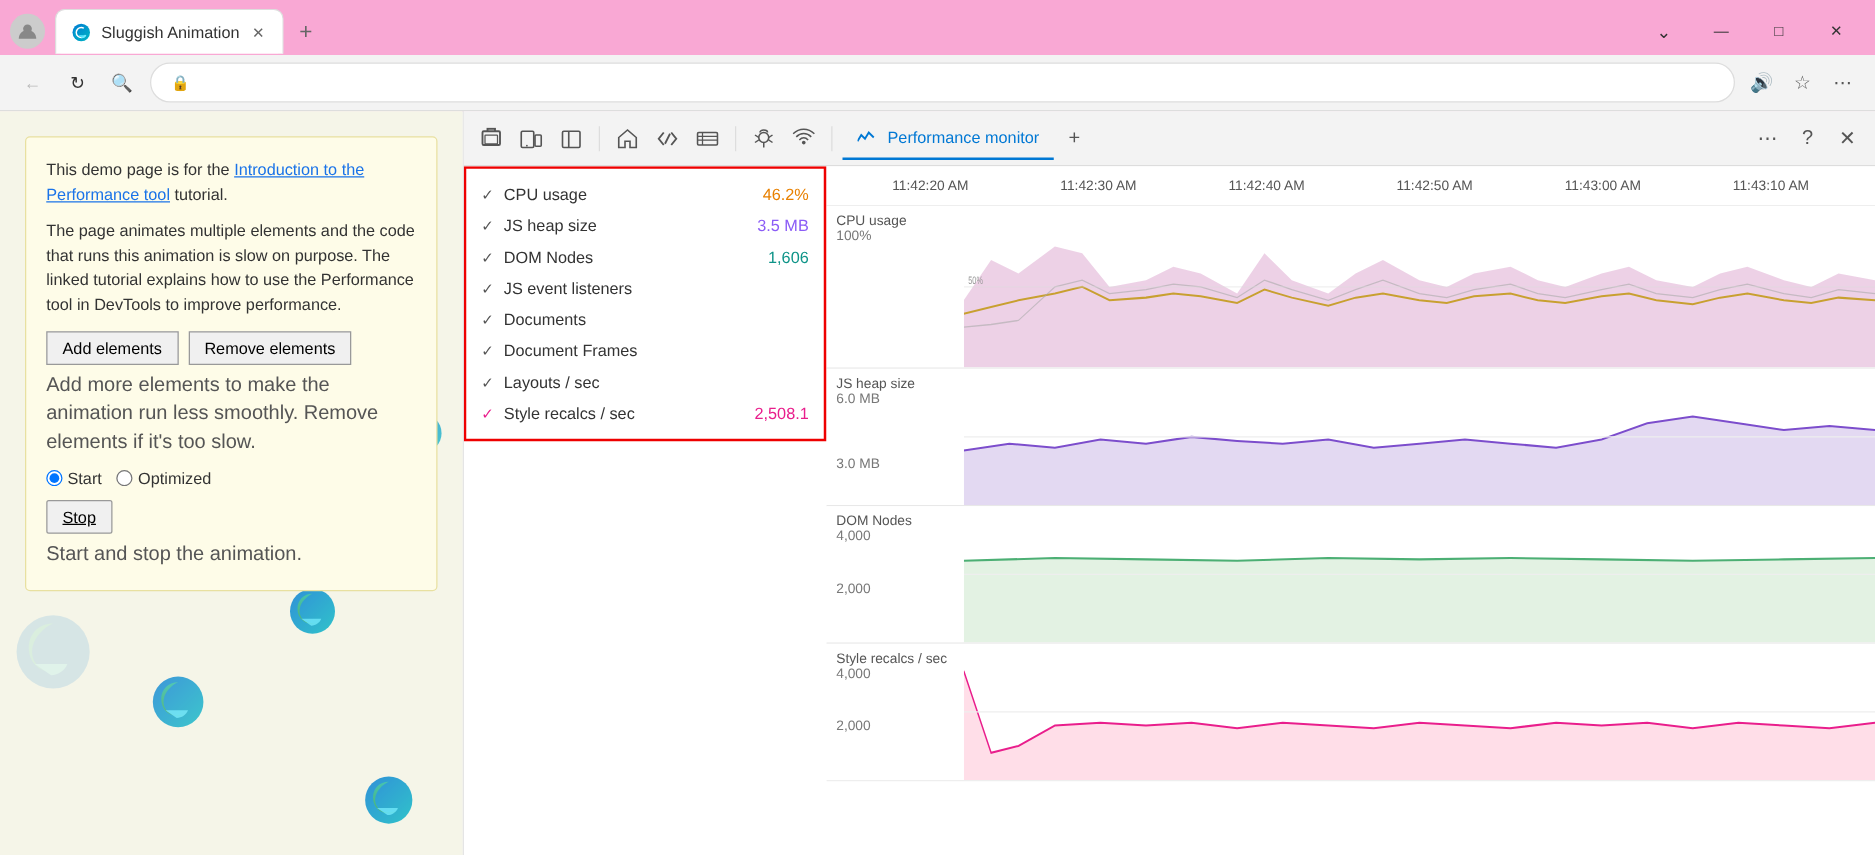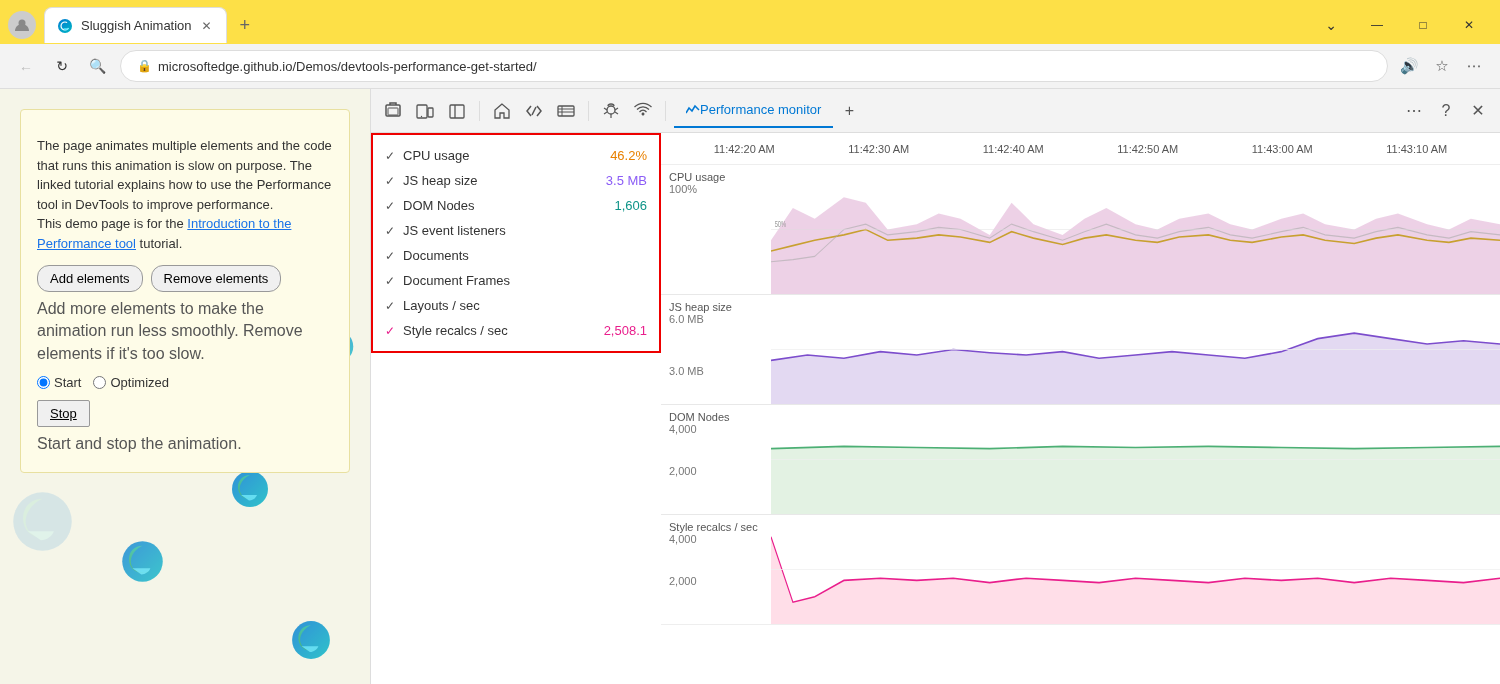--- a/index.html
+++ b/index.html
@@ -1,19 +1,19 @@
 <!DOCTYPE html>
 <html><head>
   <meta charset="utf-8">
   <style>
     * { margin: 0; padding: 0; box-sizing: border-box; }
     body { width: 1500px; height: 684px; overflow: hidden; font-family: 'Segoe UI', Arial, sans-serif; background: #fff; }
 
     
-    .browser-chrome { background: #fde047; border-bottom: 1px solid #ddd; }
+    .browser-chrome { background: #f9a8d4; border-bottom: 1px solid #ddd; }
     .title-bar { display: flex; align-items: center; padding: 6px 8px 0 8px; gap: 4px; height: 44px; }
     .profile-icon { width: 28px; height: 28px; border-radius: 50%; background: #ccc; display: flex; align-items: center; justify-content: center; margin-right: 4px; }
     .tab-bar { display: flex; align-items: center; flex: 1; }
     .tab { display: flex; align-items: center; background: #fff; border-radius: 8px 8px 0 0; padding: 6px 12px; gap: 8px; height: 36px; min-width: 180px; border: 1px solid #ddd; border-bottom: none; }
     .tab-favicon { width: 16px; height: 16px; }
     .tab-title { font-size: 13px; color: #333; flex: 1; }
     .tab-close { font-size: 12px; color: #666; cursor: pointer; padding: 2px; border-radius: 3px; }
     .new-tab-btn { width: 28px; height: 28px; display: flex; align-items: center; justify-content: center; border-radius: 50%; color: #666; font-size: 18px; cursor: pointer; margin-left: 4px; }
     .window-controls { display: flex; gap: 0; margin-left: auto; }
     .win-btn { width: 46px; height: 32px; display: flex; align-items: center; justify-content: center; cursor: pointer; font-size: 12px; color: #333; }
@@ -32,34 +32,34 @@
     .main-content { display: flex; height: calc(684px - 88px); }
     .webpage-area { flex: 1; background: #f5f5e8; position: relative; overflow: hidden; min-width: 370px; max-width: 370px; }
     .devtools-panel { flex: 1; display: flex; flex-direction: column; border-left: 1px solid #ddd; }
 
     
     .webpage-inner { padding: 20px; position: relative; height: 100%; }
     .info-box { background: #fefce8; border: 1px solid #e8e0a0; padding: 16px; border-radius: 4px; position: relative; z-index: 2; }
     .info-text { font-size: 13px; color: #333; line-height: 1.5; }
     .info-link { color: #1a73e8; text-decoration: underline; cursor: pointer; }
     .info-buttons { display: flex; gap: 8px; margin-top: 12px; }
-    .page-btn { padding: 5px 12px; border: 1px solid #999; background: #f0f0f0; cursor: pointer; font-size: 13px; border-radius: 12px; }
+    .page-btn { padding: 5px 12px; border: 1px solid #999; background: #f0f0f0; cursor: pointer; font-size: 13px; border-radius: 0; }
     .small-text { font-size: 16px; color: #555; margin-top: 6px; line-height: 1.4; }
     .radio-group { display: flex; align-items: center; gap: 12px; margin-top: 10px; }
     .radio-label { font-size: 13px; color: #333; display: flex; align-items: center; gap: 4px; }
     .stop-btn { padding: 5px 12px; border: 1px solid #999; background: #f0f0f0; cursor: pointer; font-size: 13px; border-radius: 2px; margin-top: 10px; text-decoration: underline; }
 
     
     .logos-overlay { position: absolute; top: 0; left: 0; width: 100%; height: 100%; pointer-events: none; z-index: 1; }
 
     
     .devtools-toolbar { display: flex; align-items: center; padding: 0 8px; height: 44px; border-bottom: 1px solid #ddd; background: #f3f3f3; gap: 4px; }
     .dt-icon { width: 28px; height: 28px; display: flex; align-items: center; justify-content: center; border-radius: 4px; cursor: pointer; color: #555; font-size: 16px; }
     .dt-separator { width: 1px; height: 20px; background: #ddd; margin: 0 4px; }
-    .dt-tab { display: flex; align-items: center; gap: 0; padding: 0 12px; height: 34px; cursor: pointer; font-size: 13px; color: #333; border-bottom: 2px solid #0078d4; }
+    .dt-tab { display: flex; align-items: center; gap: 10px; padding: 0 12px; height: 34px; cursor: pointer; font-size: 13px; color: #333; border-bottom: 2px solid #0078d4; }
     .dt-tab.active { border-bottom: 2px solid #0078d4; color: #0078d4; font-weight: 500; }
     .dt-add-btn { width: 24px; height: 24px; display: flex; align-items: center; justify-content: center; border-radius: 4px; cursor: pointer; font-size: 16px; color: #555; }
     .dt-right { margin-left: auto; display: flex; gap: 4px; align-items: center; }
 
     
     .perf-area { display: flex; flex: 1; position: relative; overflow: hidden; }
 
     
     .metrics-overlay {
       position: absolute;
@@ -132,23 +132,20 @@
       <div class="win-btn close">✕</div>
     </div>
   </div>
 
   <div class="address-bar">
     <div class="nav-btn disabled">←</div>
     <div class="nav-btn">↻</div>
     <div class="nav-btn">🔍</div>
     <div class="address-input">
       <span class="address-icon">🔒</span>
-      <span class="address-text">
-        <span>microsoftedge.github.io</span><span>/Demos/devtools-performance-get-started/</span>
-      </span>
     </div>
     <div class="toolbar-right">
       <div class="toolbar-icon">🔊</div>
       <div class="toolbar-icon">☆</div>
       <div class="toolbar-icon">⋯</div>
     </div>
   </div>
 </div>
 
 <div class="main-content">
@@ -275,24 +272,24 @@
       </svg>
       <svg style="position:absolute;top:400px;left:10px;width:65px;height:65px;opacity:0.12" viewBox="0 0 40 40">
         <ellipse cx="20" cy="20" rx="18" ry="18" fill="#0078d4"></ellipse>
         <path d="M20 6C13 6 8 11 8 18s5 12 12 12c3 0 5-.8 7-2C25 29.5 19 31 14 28c-4-2.5-5-7-4-11 1-4 5-9 10-11z" fill="#1dbd9e"></path>
         <path d="M11 26h16c-1 3-4.5 5.5-8 5.5" fill="#50e6ff"></path>
       </svg>
     </div>
 
     <div class="webpage-inner">
       <div class="info-box">
-        <p class="info-text" style="margin-top:10px;">The page animates multiple elements and the code that runs this animation is slow on purpose. The linked tutorial explains how to use the Performance tool in DevTools to improve performance.</p>
         <p class="info-text">
           <span>This demo page is for the </span><a class="info-link">Introduction to the Performance tool</a><span> tutorial.</span>
         </p>
+        <p class="info-text" style="margin-top:10px;">The page animates multiple elements and the code that runs this animation is slow on purpose. The linked tutorial explains how to use the Performance tool in DevTools to improve performance.</p>
         <div class="info-buttons">
           <button class="page-btn">Add elements</button>
           <button class="page-btn">Remove elements</button>
         </div>
         <p class="small-text">Add more elements to make the animation run less smoothly. Remove elements if it's too slow.</p>
         <div class="radio-group">
           <label class="radio-label">
             <input type="radio" name="mode" checked="" style="">
             <span>Start</span>
           </label>

